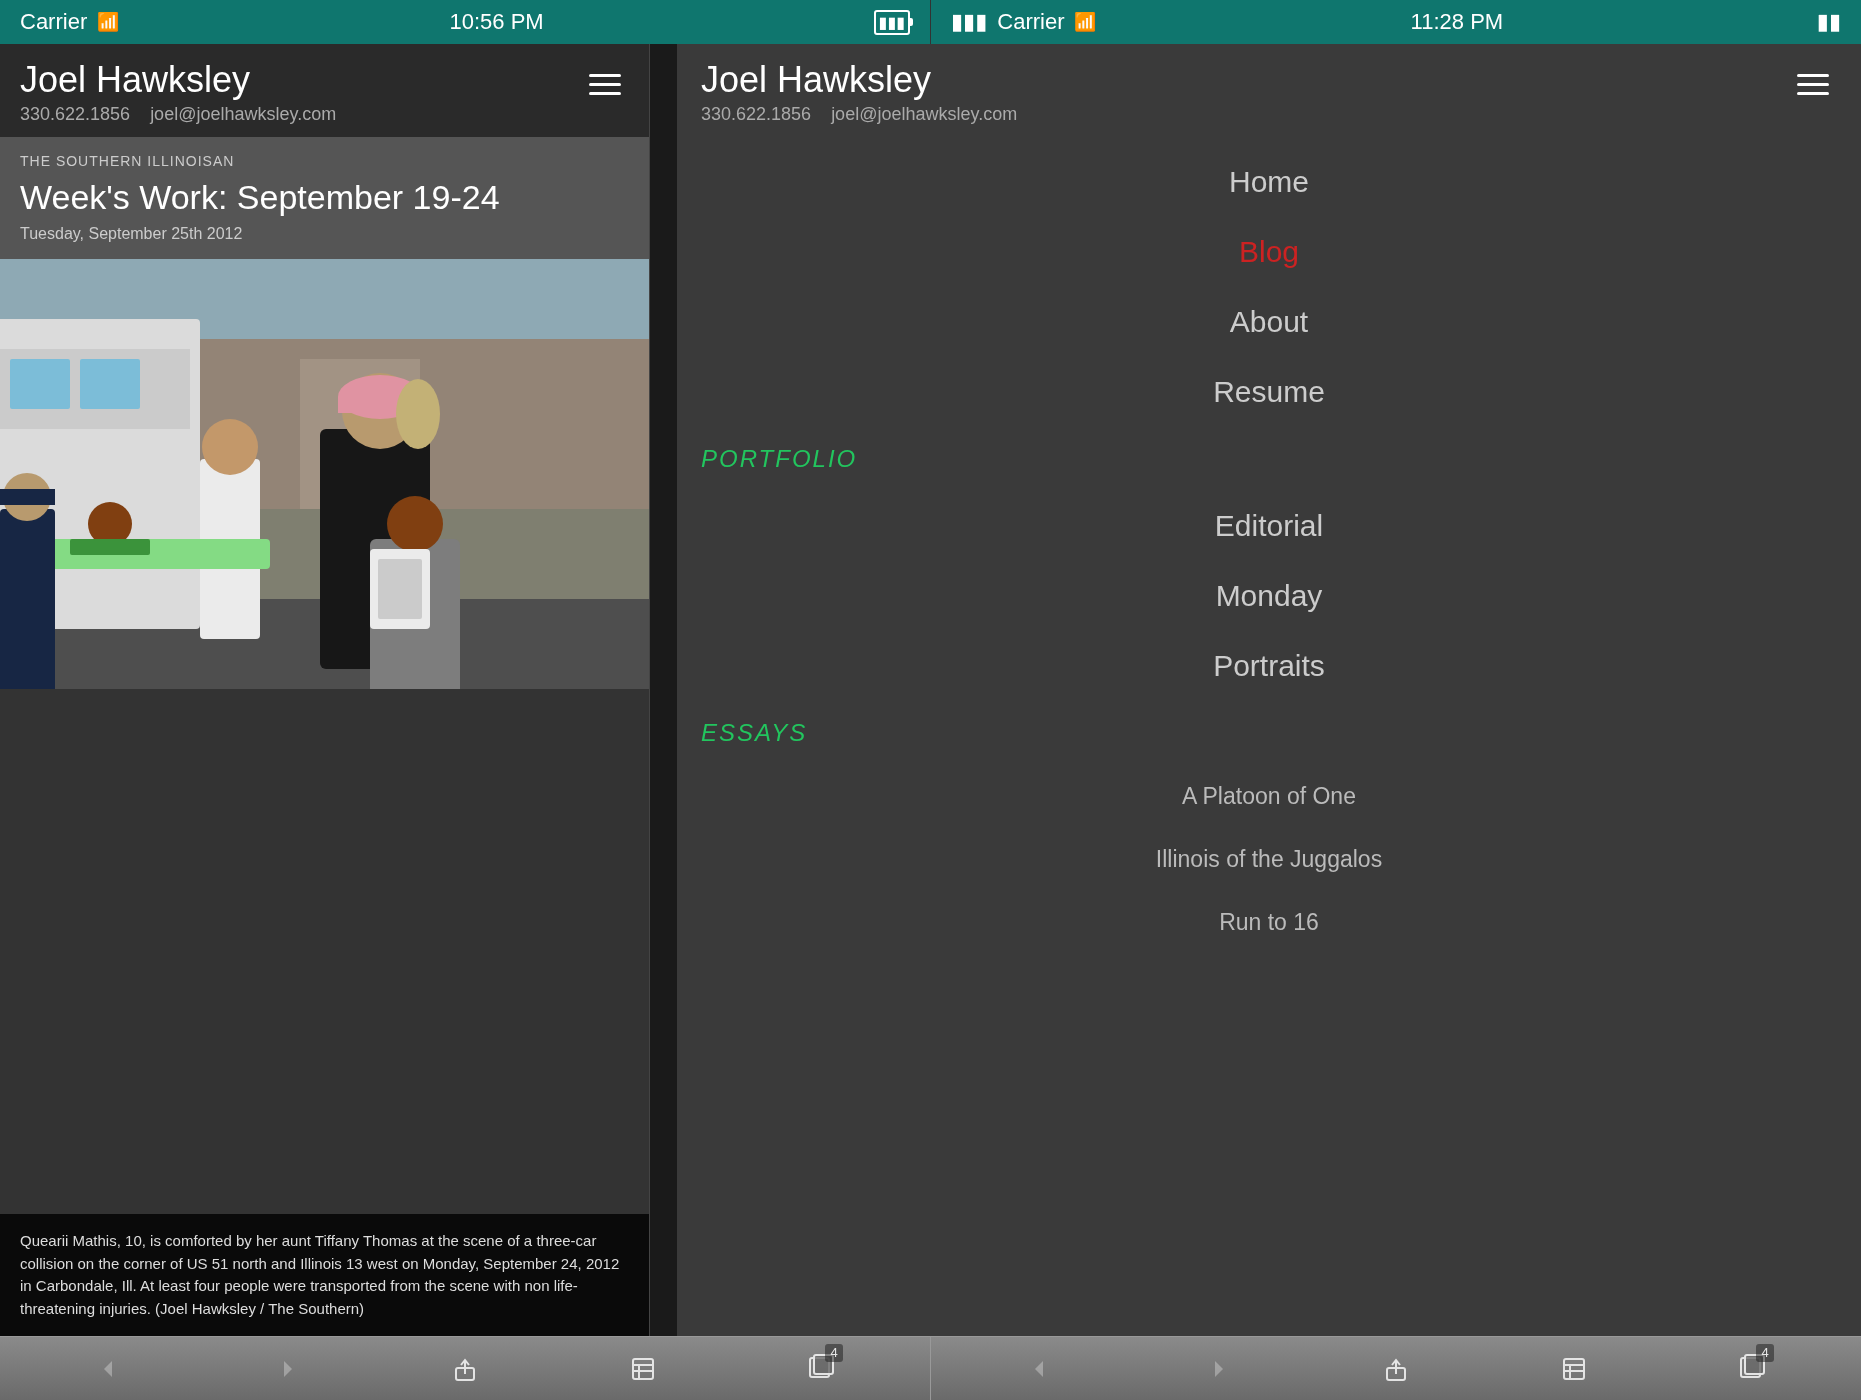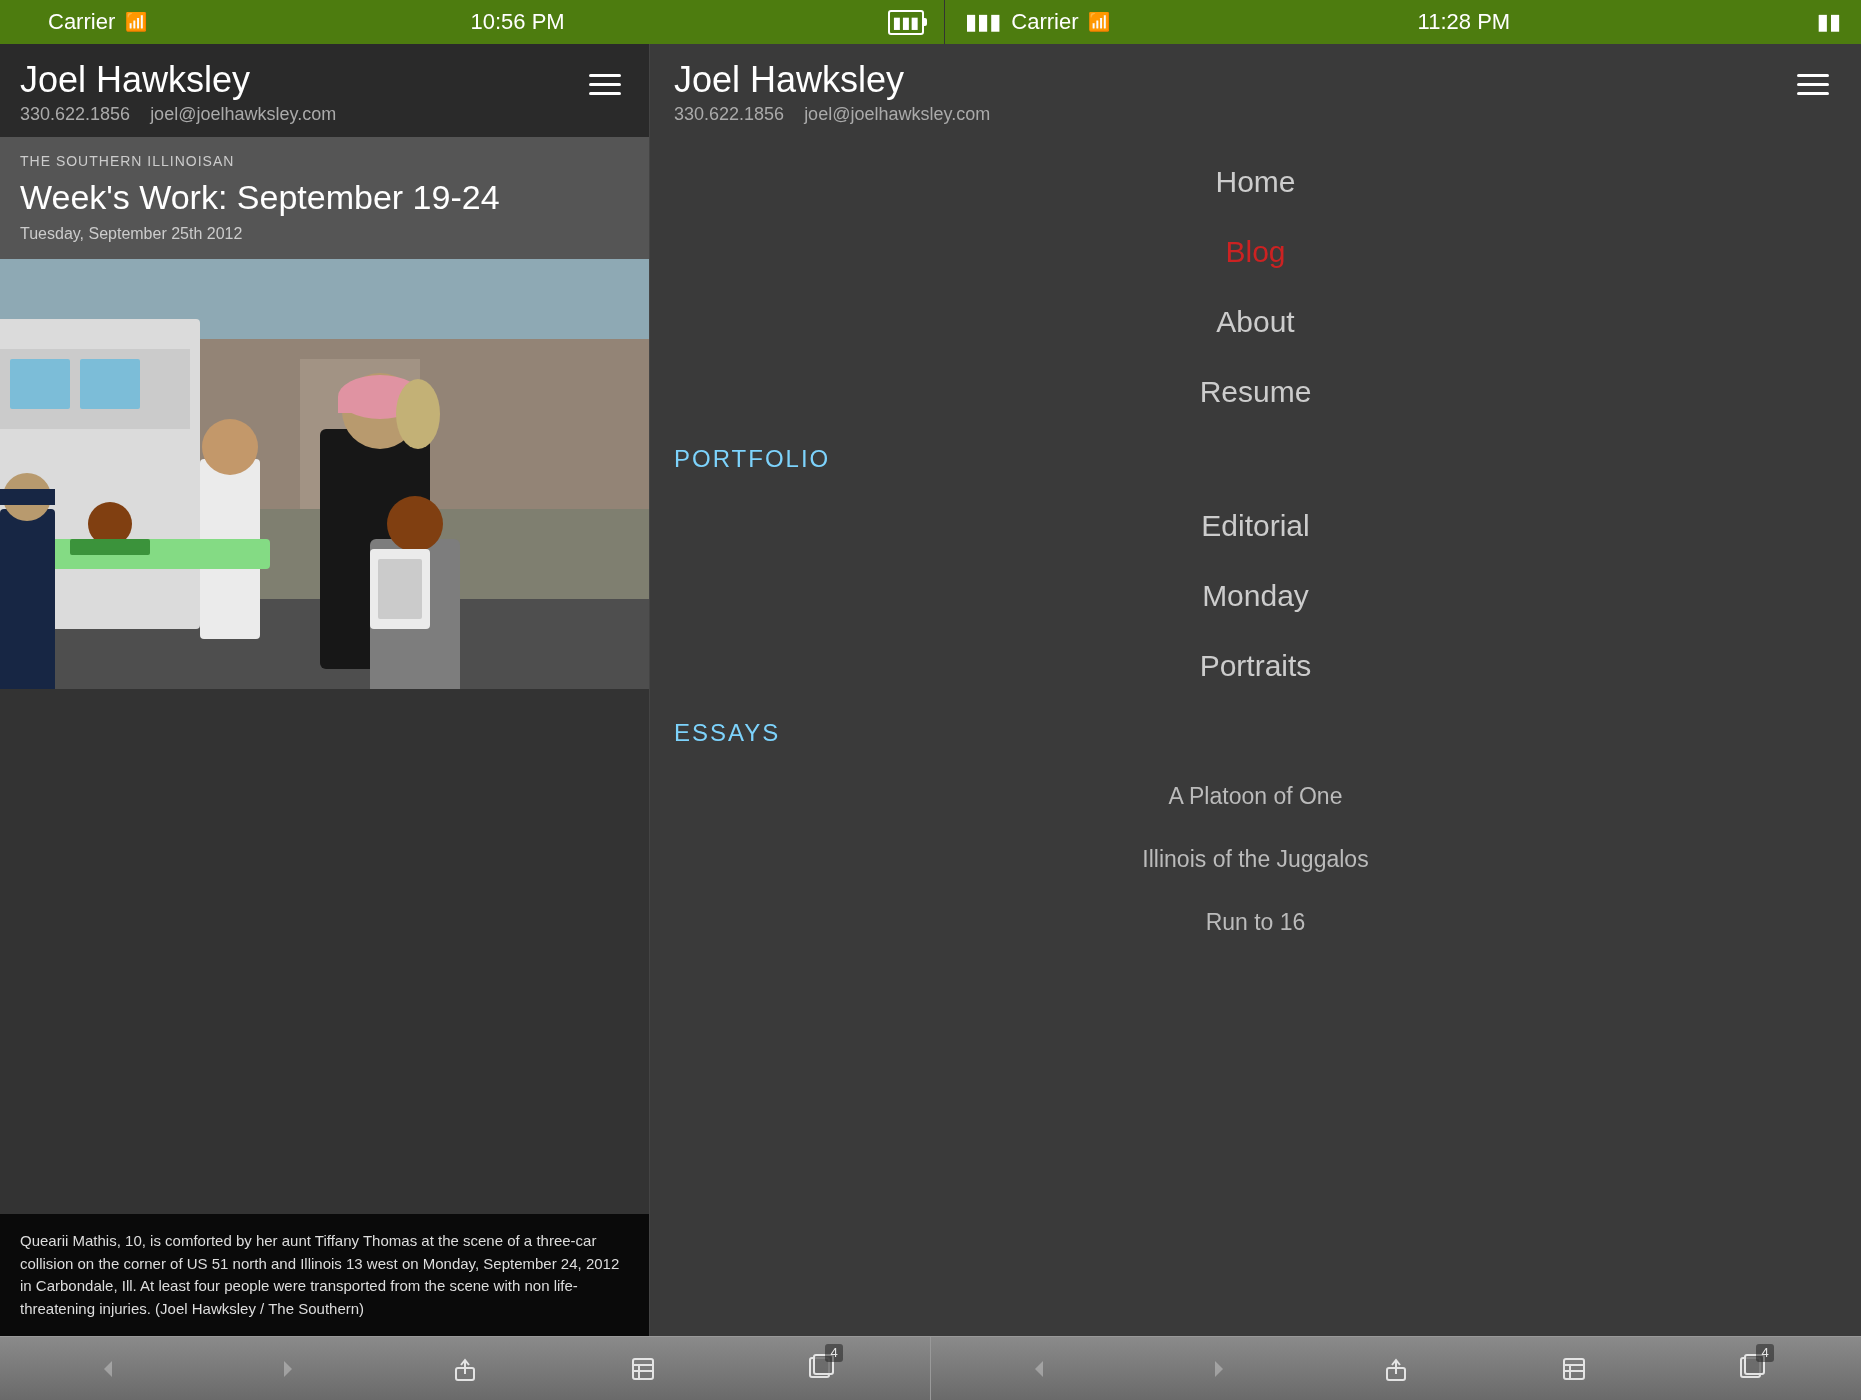--- a/index.html
+++ b/index.html
@@ -10,22 +10,21 @@
       flex-direction: column;
       background: #1a1a1a;
       font-family: -apple-system, 'Helvetica Neue', Arial, sans-serif;
       overflow: hidden;
     }
 
     
     .status-bars {
       display: flex;
       height: 44px;
-      background: #4d7c0f;
-      padding-left: 28px;
+      background: #0f766e;
     }
     .status-bar {
       flex: 1;
       display: flex;
       align-items: center;
       justify-content: space-between;
       padding: 0 20px;
       color: white;
       font-size: 22px;
       font-weight: 500;
@@ -62,20 +61,21 @@
       width: 3px;
       height: 8px;
       background: white;
       border-radius: 0 2px 2px 0;
     }
 
     
     .main-content {
       display: flex;
       flex: 1;
+      gap: 27px;
     }
 
     
     .left-panel {
       width: 650px;
       background: #2a2a2a;
       display: flex;
       flex-direction: column;
       border-right: 1px solid #444;
       overflow: hidden;
@@ -204,24 +204,25 @@
     }
     .nav-item-text {
       font-size: 30px;
       font-weight: 300;
       color: #ccc;
     }
     .nav-item-text.active {
       color: #cc2222;
     }
     .nav-item-text.section-label {
-      color: #7dd3fc;
+      color: #22c55e;
       font-size: 24px;
       letter-spacing: 2px;
       text-transform: uppercase;
+      font-style: italic;
     }
     .nav-item-text.sub-item {
       font-size: 23px;
       color: #bbb;
     }
 
     
     .bottom-bars {
       display: flex;
       height: 64px;

